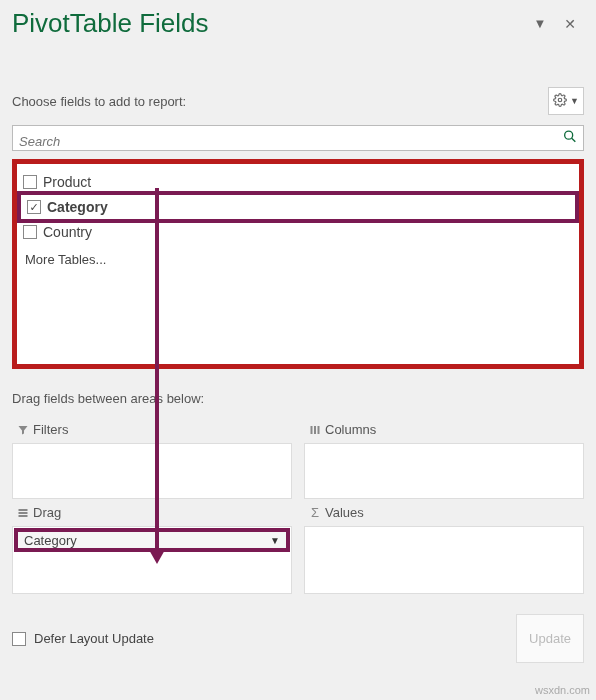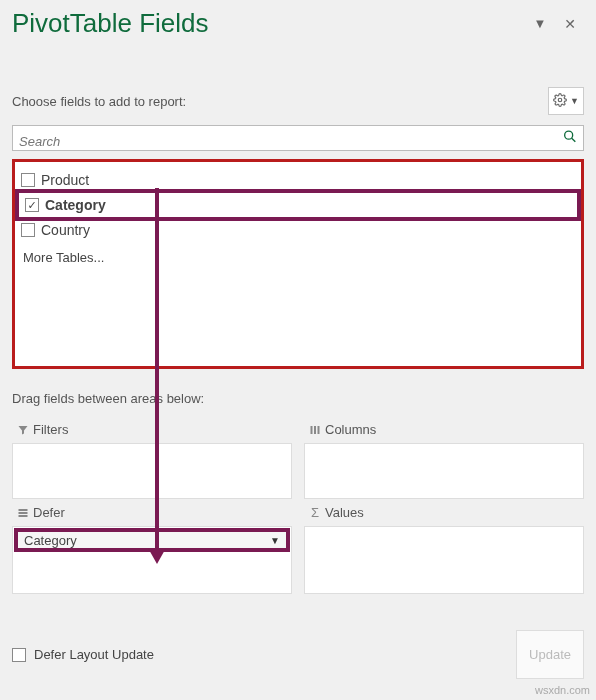--- a/index.html
+++ b/index.html
@@ -59,21 +59,21 @@
       font-size: 13px;
       background: #fff;
     }
     .search-icon {
       position: absolute; right: 6px; top: 50%; transform: translateY(-50%);
       color: #0f6b3c;
     }
 
     .fields-box {
       background: #fff;
-      border: 3px solid #b91c1c;
+      border: 5px solid #b91c1c;
       height: 210px;
       padding: 8px 6px 6px 6px;
       position: relative;
     }
     .field-row {
       display: flex; align-items: center; gap: 6px;
       padding: 2px 0;
       font-size: 14px;
     }
     .checkbox {
@@ -121,21 +121,21 @@
       background: #f6f6f6;
       display: flex; align-items: center; justify-content: space-between;
       padding: 0 6px;
       font-size: 13px;
       cursor: pointer;
     }
     .field-chip .caret { font-size: 10px; color: #333; }
 
     .footer-row {
       display: flex; align-items: center; justify-content: space-between;
-      margin-top: 36px;
+      margin-top: 20px;
       gap: 20px;
     }
     .defer-wrap { display: flex; align-items: center; gap: 8px; }
     .update-btn {
       border: 1px solid #ddd;
       background: #fafafa;
       color: #bbb;
       padding: 16px 12px;
       font-size: 13px;
     }
@@ -242,21 +242,21 @@
   <div class="dropzone"></div>
 
   <div class="area-header">
     <span class="ico">
       <svg width="12" height="12" viewBox="0 0 24 24" fill="#888">
           <rect x="3" y="4" width="18" height="4"></rect>
           <rect x="3" y="10" width="18" height="4"></rect>
           <rect x="3" y="16" width="18" height="4"></rect>
         </svg>
     </span>
-    <span>Defer</span>
+    <span>Drag</span>
   </div>
   <div class="area-header">
     <span class="ico">Σ</span>
     <span>Values</span>
   </div>
 
   <div class="dropzone rows-zone">
     <div class="field-chip">
       <span>Category</span>
       <span class="caret">▼</span>

